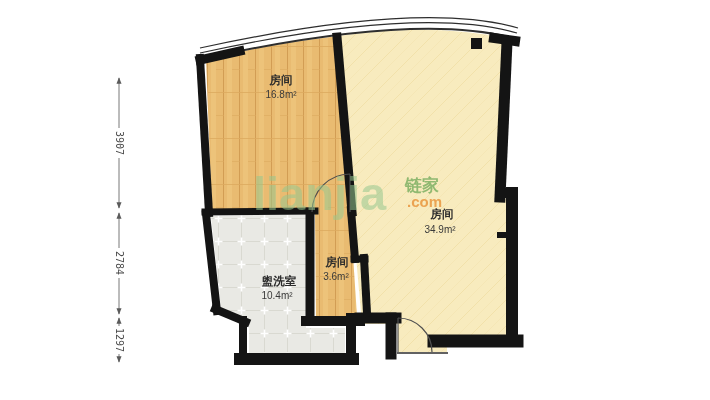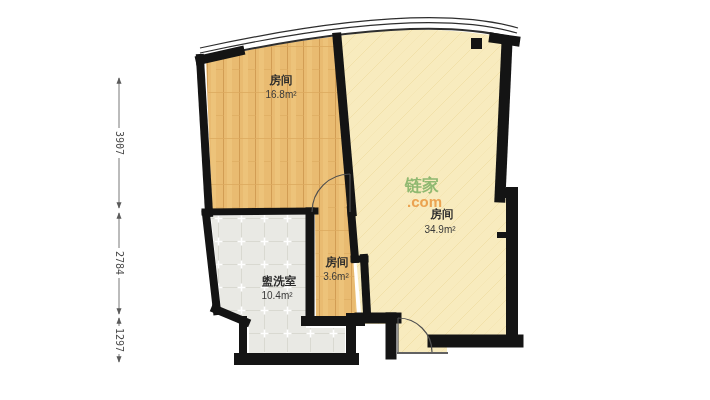--- a/index.html
+++ b/index.html
@@ -130,16 +130,17 @@
     <rect x="582" y="210" width="12" height="22" fill="#ffffff"></rect>
     <rect x="582" y="267" width="12" height="30" fill="#ffffff"></rect>
     <rect x="582" y="334" width="12" height="23" fill="#ffffff"></rect>
     <text class="dim-text" x="588" y="125" text-anchor="middle" dominant-baseline="central" transform="rotate(90 588 125)">4404</text>
     <text class="dim-text" x="588" y="221" text-anchor="middle" dominant-baseline="central" transform="rotate(90 588 221)">929</text>
     <text class="dim-text" x="588" y="282" text-anchor="middle" dominant-baseline="central" transform="rotate(90 588 282)">2649</text>
     <text class="dim-text" x="588" y="345" text-anchor="middle" dominant-baseline="central" transform="rotate(90 588 345)">831</text>
   </g>
 </svg>
 
+  <div class="wm wm-main">lianjia</div>
   <div class="wm wm-cn">链家</div>
   <div class="wm wm-com">.com</div>
 
 </div>
 
 </body></html>

